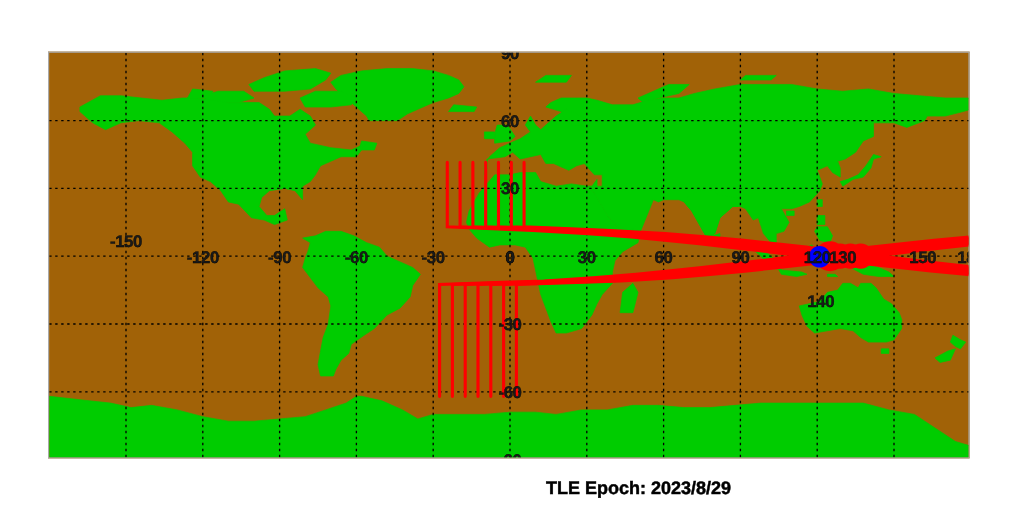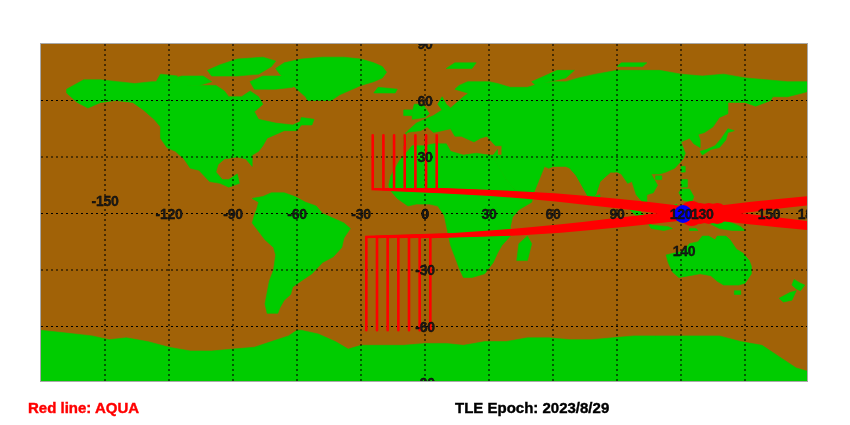--- a/index.html
+++ b/index.html
@@ -192,17 +192,16 @@
         <span class="tick-label lon-label" style="left: 704px; top: 169.5px; padding-left: 48px;">150</span>
         <span class="tick-label lon-label" style="left: 768px; top: 169.5px;">180</span>
         <span class="tick-label lon-label" style="left: 64px; top: 157px;">-150</span>
         <span class="tick-label lon-label" style="left: 128px; top: 169.5px;">-120</span>
         <span class="tick-label lon-label" style="left: 192px; top: 169.5px;">-90</span>
         <span class="tick-label lon-label" style="left: 256px; top: 169.5px;">-60</span>
       </div>
   </div>
 
   <div id="legend">
-    <span id="legend-red" class="legend-entry">Red line: AQUA</span>
     <span id="legend-epoch" class="legend-entry">TLE Epoch: 2023/8/29</span>
   </div>
 
 </div>
 
 </body></html>

